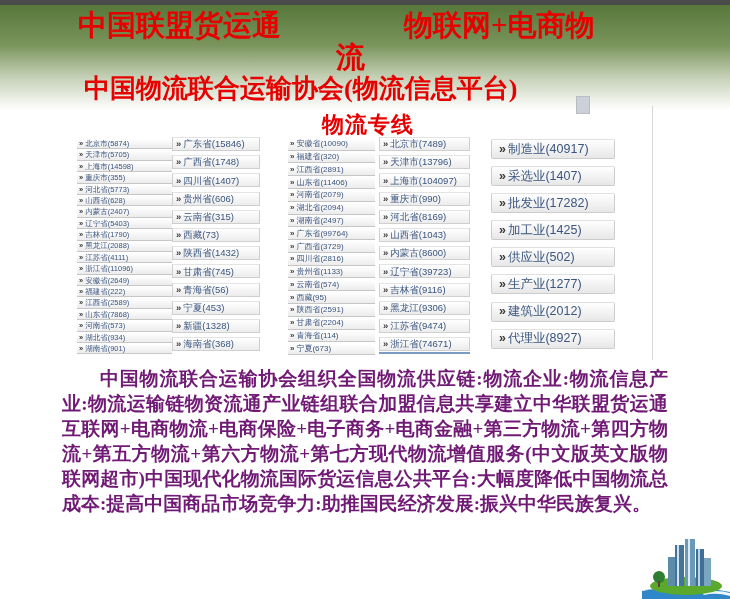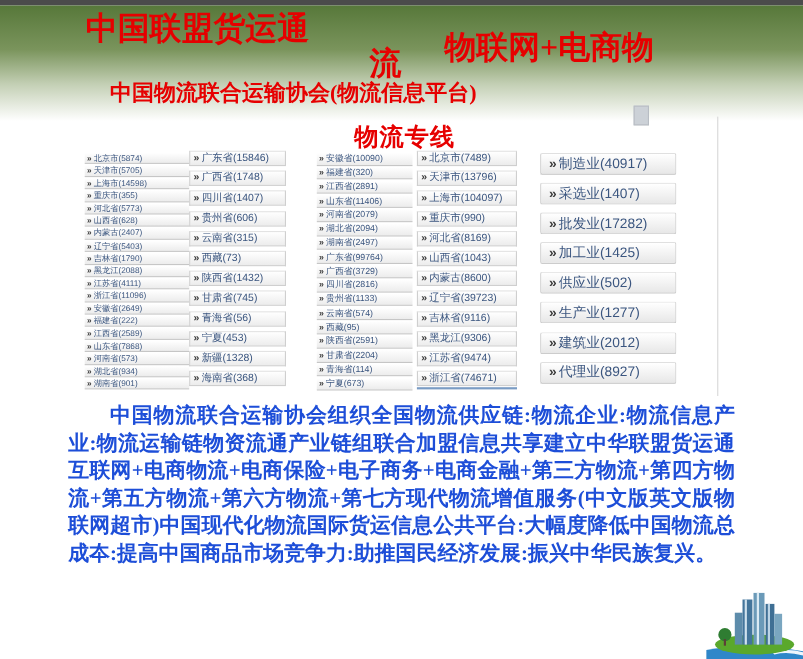--- a/index.html
+++ b/index.html
@@ -3,23 +3,23 @@
 <meta charset="utf-8">
 <style>
   html,body { margin:0; padding:0; background:#fff; }
   .stage { position:relative; width:730px; height:599px; background:#ffffff; overflow:hidden;
            font-family:"Liberation Sans", sans-serif; }
   .topbar { position:absolute; top:0; left:0; width:730px; height:5px; background:#4b4b4b; }
   .banner { position:absolute; top:5px; left:0; width:730px; height:105px;
             background:linear-gradient(to bottom,#57783a 0%, #7a945c 38%, #c3cfb4 68%, #ffffff 100%); }
   .redserif { color:#e60000; font-weight:bold; font-family:"Liberation Serif", serif; }
   .brand1 { position:absolute; left:78px;  top:6px;  font-size:29px; white-space:nowrap;text-align:center; }
-  .brand2 { position:absolute; left:404px; top:6px;  font-size:29px; white-space:nowrap;margin-top:18px; }
+  .brand2 { position:absolute; left:404px; top:6px;  font-size:29px; white-space:nowrap; }
   .brand3 { position:absolute; left:336px; top:38px; font-size:29px; }
-  .title  { position:absolute; left:100px;  top:71px; font-size:20px; white-space:nowrap; }
+  .title  { position:absolute; left:84px;  top:71px; font-size:26px; white-space:nowrap; }
   .colhead { position:absolute; top:110px; font-size:22px; font-weight:bold; color:#e60000;
              font-family:"Liberation Sans", sans-serif; letter-spacing:1px; white-space:nowrap; }
   .ch1 { left:112px; } .ch2 { left:322px;text-align:center; } .ch3 { left:496px; }
 
   .list { position:absolute; }
   .item { display:flex; align-items:center; box-sizing:border-box; overflow:hidden;
           white-space:nowrap; cursor:pointer; color:#3a557f;
           background:linear-gradient(#ffffff,#ececec); border-bottom:1px solid #c6c6c6; }
   .arr  { color:#3b3b3b; margin-right:2px; line-height:1; font-weight:bold; }
   .lbl  { line-height:1; }
@@ -38,21 +38,21 @@
   .r1 .item { height:20px; margin-bottom:7.1px; font-size:12.5px; padding-left:7px;
               border:1px solid #cccccc; border-top-color:#e0e0e0; border-radius:2px;
               background:linear-gradient(#ffffff,#e7e7e7); }
 
   .vline { position:absolute; left:652px; top:106px; width:1px; height:254px; background:#d8d8d8; }
   .scrollnub { position:absolute; left:576px; top:96px; width:12px; height:16px;
                background:#ccd1d7; border:1px solid #b8bdc4; }
   .blueline { position:absolute; left:379px; top:352px; width:91px; height:2px; background:#7a9cc4; }
 
   .para { position:absolute; left:62px; top:366px; width:606px; font-size:19px; line-height:25px;
-          font-weight:bold; color:#1d4ed8; font-family:"Liberation Serif", serif;
+          font-weight:bold; color:#701a75; font-family:"Liberation Serif", serif;
           text-align:justify; text-indent:2em; }
 
   .city { position:absolute; right:0px; bottom:0px; width:88px; height:66px; }
 </style>
 </head>
 <body>
 
 <div class="stage">
 
   <div class="topbar"></div>

